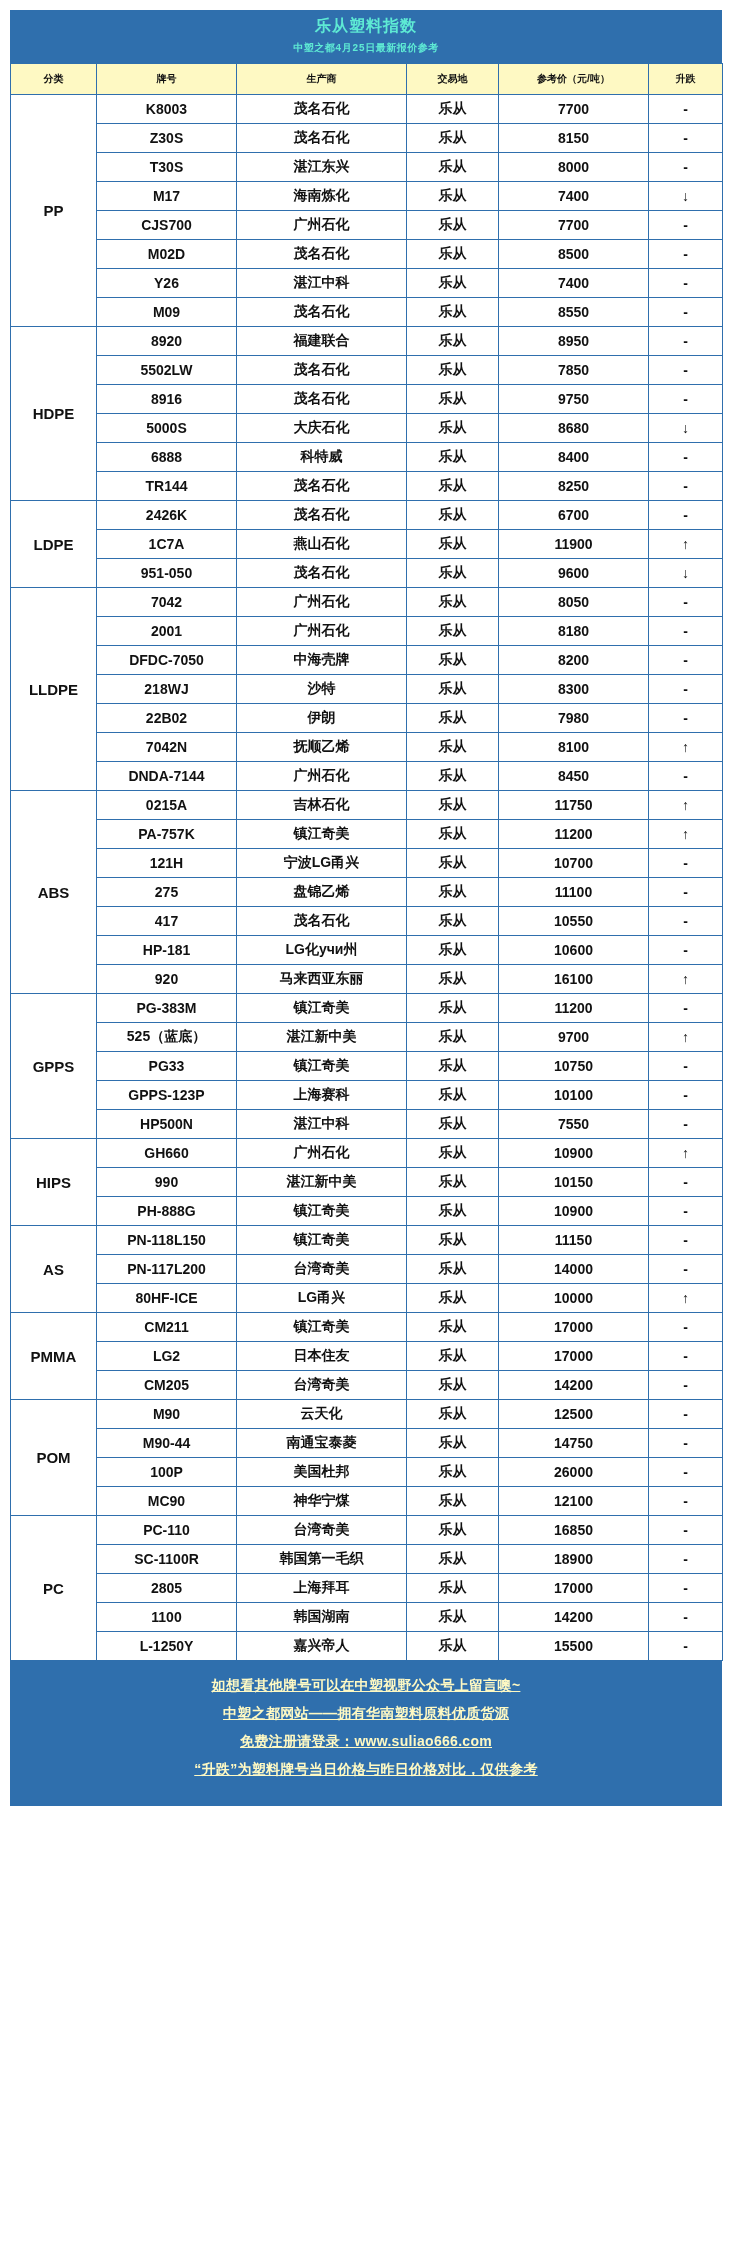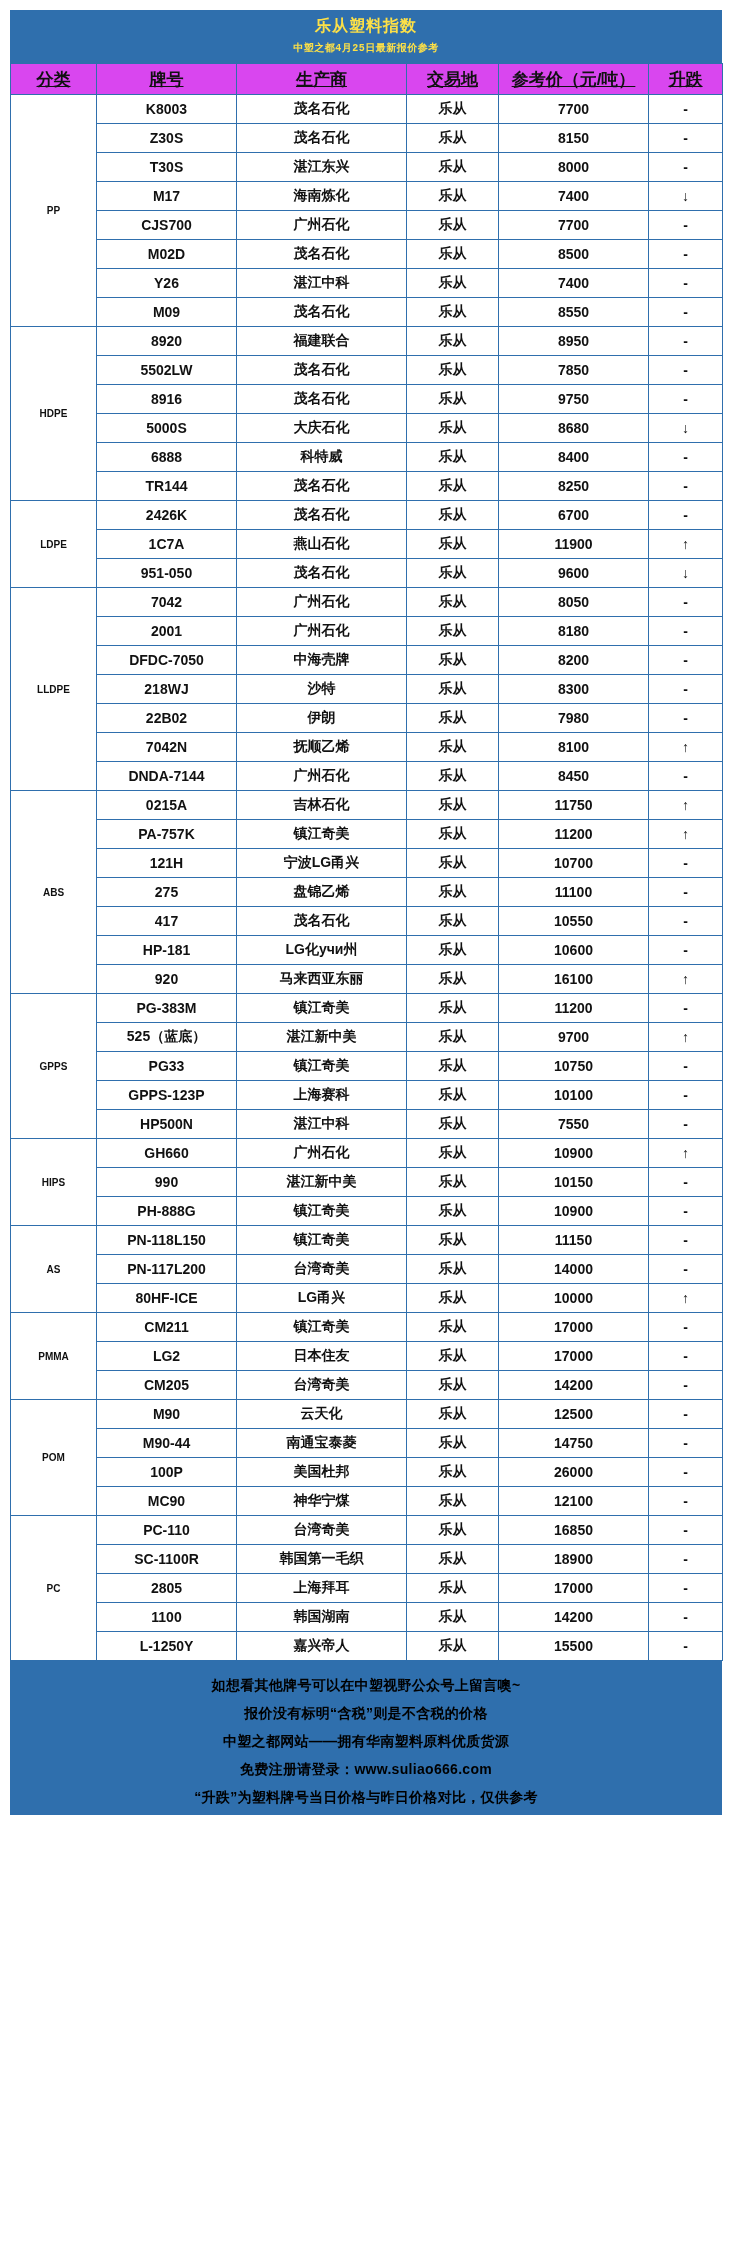--- a/index.html
+++ b/index.html
@@ -12,21 +12,21 @@
     width: 732px;
   }
   .page {
     width: 732px;
     box-sizing: border-box;
     padding: 10px 10px 0 10px;
     background: #ffffff;
   }
   .banner {
     background: #2f6fad;
-    color: #fde047;
+    color: #5eead4;
     text-align: center;
     font-weight: bold;
     box-sizing: border-box;
   }
   .banner-title {
     font-size: 16px;
     padding: 6px 0 4px 0;
     letter-spacing: 1px;
   }
   .banner-sub {
@@ -45,46 +45,46 @@
     border: 1px solid #2f6fad;
     text-align: center;
     font-weight: bold;
     color: #111111;
     height: 28px;
     padding: 0 2px;
     overflow: hidden;
     white-space: nowrap;
   }
   table.price thead th {
-    background: #d946ef;
-    font-size: 17px;
+    background: #fef9c3;
+    font-size: 10px;
     height: 30px;
-    text-decoration: underline;
   }
   td.cat {
-    font-size: 10px;
+    font-size: 15px;
     margin-left: 36px;
   }
   .col-cat { width: 86px; }
   .col-grade { width: 140px; }
   .col-maker { width: 170px; }
   .col-place { width: 92px; }
   .col-price { width: 150px; }
   .col-chg { width: 74px; }
   .footer {
     background: #2f6fad;
-    color: #000000;
+    color: #fef9c3;
     text-align: center;
     font-weight: bold;
     font-size: 14px;
     box-sizing: border-box;
     width: 712px;
-    padding: 10px 0 4px 0;
+    padding: 10px 0 23px 0;
     line-height: 26px;
     letter-spacing: 0.3px;
+    text-decoration: underline;
   }
   .footer div { padding: 1px 0; }
 </style>
 </head>
 <body>
 
 <div class="page">
 
   <div class="banner">
     <div class="banner-title">乐从塑料指数</div>
@@ -498,19 +498,18 @@
           <td>嘉兴帝人</td>
           <td>乐从</td>
           <td>15500</td>
           <td>-</td>
         </tr>
       </tbody>
   </table>
 
   <div class="footer">
     <div>如想看其他牌号可以在中塑视野公众号上留言噢~</div>
-    <div>报价没有标明“含税”则是不含税的价格</div>
     <div>中塑之都网站——拥有华南塑料原料优质货源</div>
     <div>免费注册请登录：www.suliao666.com</div>
     <div>“升跌”为塑料牌号当日价格与昨日价格对比，仅供参考</div>
   </div>
 
 </div>
 
 </body></html>

